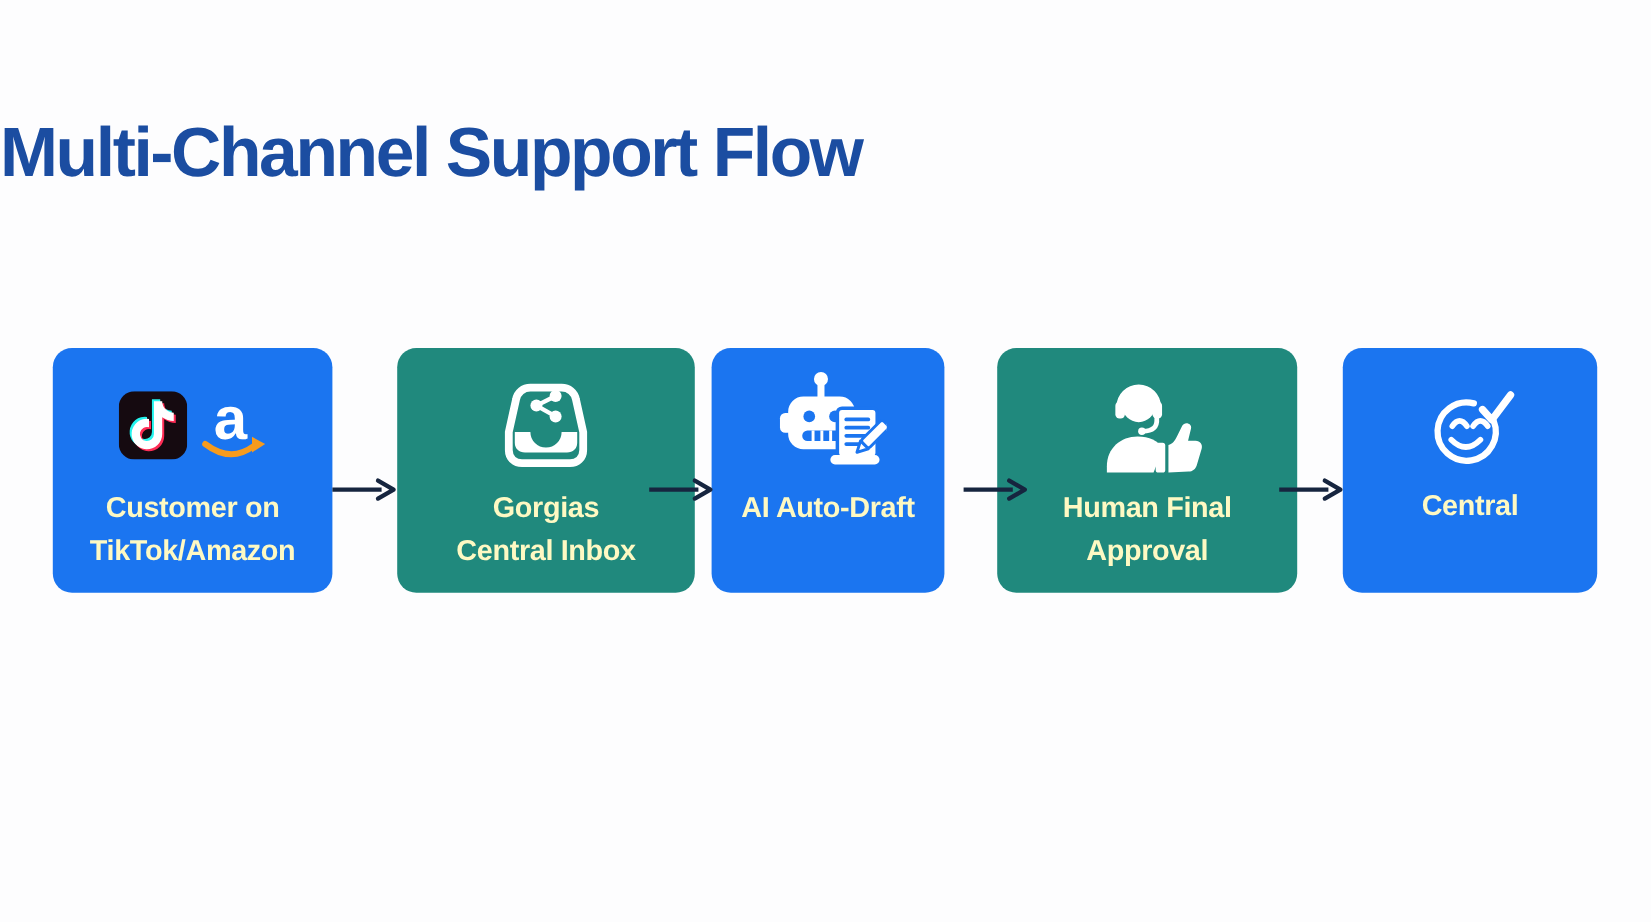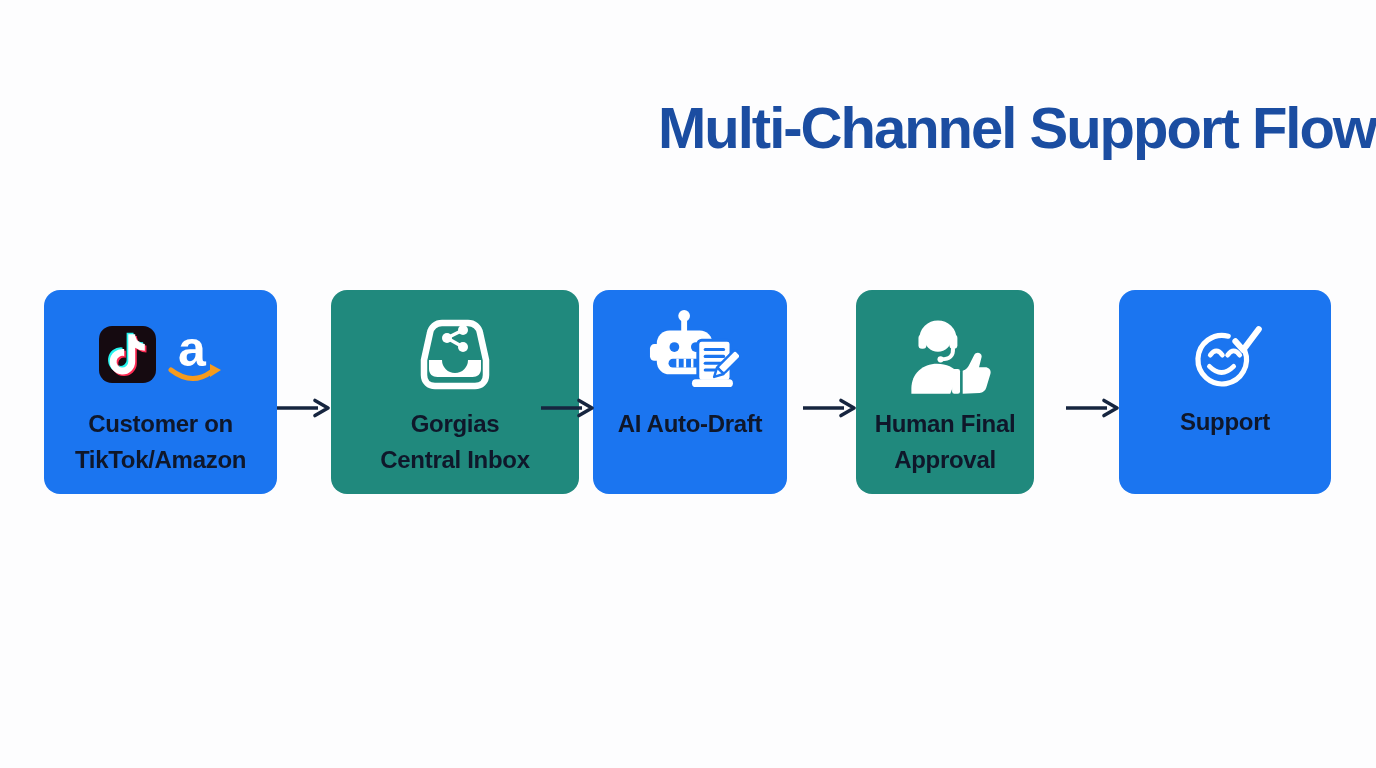--- a/index.html
+++ b/index.html
@@ -13,48 +13,48 @@
     --tiktok-black:#150a10;
     --bg:#fdfdfe;
   }
   *{margin:0;padding:0;box-sizing:border-box;}
   html,body{width:1376px;height:768px;overflow:hidden;}
   body{background:var(--bg);font-family:"Liberation Sans",sans-serif;}
   .stage{position:relative;width:1376px;height:768px;}
 
   .title{
     position:absolute;left:0;right:0;top:94px;
-    text-align:right;
+    text-align:left;
     font-size:58px;font-weight:bold;letter-spacing:-2px;
     color:var(--title-blue);
   }
 
   .step{
     position:absolute;top:290px;height:204px;
     border-radius:16px;
     display:flex;flex-direction:column;align-items:center;
   }
   .step--blue{background:var(--step-blue);}
   .step--teal{background:var(--step-teal);}
   .step--1{left:44px;width:233px;}
   .step--2{left:331px;width:248px;}
   .step--3{left:593px;width:194px;}
-  .step--4{left:856px;width:178px;}
+  .step--4{left:831px;width:250px;}
   .step--5{left:1119px;width:212px;}
 
   .icon-row{
     height:76px;margin-top:26px;
     display:flex;align-items:center;justify-content:center;gap:10px;
   }
   .step--3 .icon-row{margin-top:20px;}
   .step--5 .icon-row{margin-top:28px;}
 
   .label{
     margin-top:14px;
-    font-size:24px;font-weight:bold;color:#0f172a;
+    font-size:24px;font-weight:bold;color:#fef9c3;
     text-align:center;line-height:36px;
     white-space:pre-line;
     letter-spacing:-0.3px;
   }
   .step--3 .label{margin-top:20px;}
   .step--5 .label{margin-top:10px;}
 
   .arrow{position:absolute;top:397px;width:56px;height:22px;}
   .arrow--1{left:276px;}
   .arrow--2{left:540px;}
@@ -159,21 +159,21 @@
   <section class="step step--5 step--blue">
     <div class="icon-row">
       <svg width="78" height="74" viewBox="0 0 90 84">
         <path d="M67.8,35.9 A28,28 0 1 1 48.7,19.1" fill="none" stroke="#ffffff" stroke-width="6" stroke-linecap="round"></path>
         <path d="M28,41 q7,-10 14,0" fill="none" stroke="#ffffff" stroke-width="5.5" stroke-linecap="round"></path>
         <path d="M48,41 q7,-10 14,0" fill="none" stroke="#ffffff" stroke-width="5.5" stroke-linecap="round"></path>
         <path d="M27,54 q14,14 28,0" fill="none" stroke="#ffffff" stroke-width="5.5" stroke-linecap="round"></path>
         <path d="M57,25 l9,10 L84,11" fill="none" stroke="#ffffff" stroke-width="7" stroke-linecap="round" stroke-linejoin="round"></path>
       </svg>
     </div>
-    <div class="label">Support</div>
+    <div class="label">Central</div>
   </section>
 
   <svg class="arrow arrow--1" viewBox="0 0 56 22">
     <line x1="1" y1="11" x2="42" y2="11" style="stroke:var(--arrow-navy)" stroke-width="3.6"></line>
     <path d="M39,3.5 L52,11 L39,18.5" fill="none" style="stroke:var(--arrow-navy)" stroke-width="3.6" stroke-linecap="round" stroke-linejoin="round"></path>
   </svg>
   <svg class="arrow arrow--2" viewBox="0 0 56 22">
     <line x1="1" y1="11" x2="42" y2="11" style="stroke:var(--arrow-navy)" stroke-width="3.6"></line>
     <path d="M39,3.5 L52,11 L39,18.5" fill="none" style="stroke:var(--arrow-navy)" stroke-width="3.6" stroke-linecap="round" stroke-linejoin="round"></path>
   </svg>

